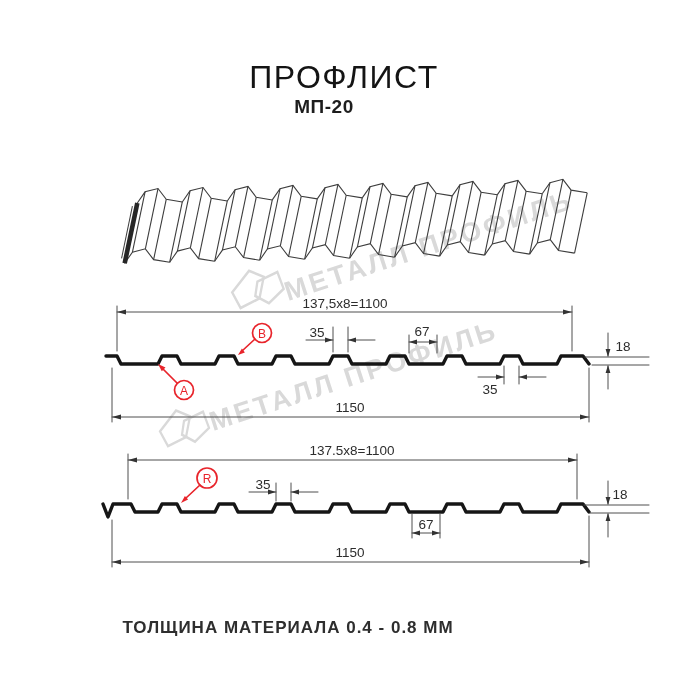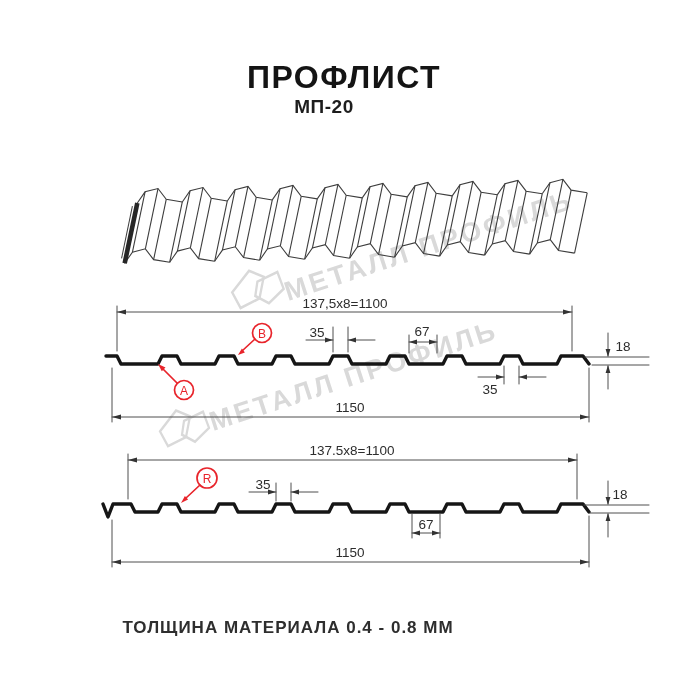--- a/index.html
+++ b/index.html
@@ -1,19 +1,19 @@
 <!DOCTYPE html>
 <html><head>
 <meta charset="utf-8">
 <style>
   html,body{margin:0;padding:0;background:#fff;}
   #page{position:relative;width:700px;height:700px;background:#fff;overflow:hidden;
         font-family:"Liberation Sans",sans-serif;}
   .title{position:absolute;top:59px;left:0;width:688px;text-align:center;
-         font-size:32px;font-weight:700;letter-spacing:1.5px;color:#141414;}
+         font-size:32px;font-weight:400;letter-spacing:1.5px;color:#141414;}
   .subtitle{position:absolute;top:96px;left:0;width:648px;text-align:center;
          font-size:19px;font-weight:700;letter-spacing:0.5px;color:#1d1d1d;}
   .footer{position:absolute;top:618px;left:0;width:576px;text-align:center;
          font-size:17px;font-weight:600;letter-spacing:1px;color:#2e2e2e;}
   svg{position:absolute;top:0;left:0;}
   .dimtxt{font-size:13.5px;fill:#2d2d2d;}
   .redtxt{font-size:12px;fill:#e8242b;}
   .wmtext{font-size:27px;font-weight:700;letter-spacing:3px;fill:#d9d9d9;}
 </style>
 </head>

